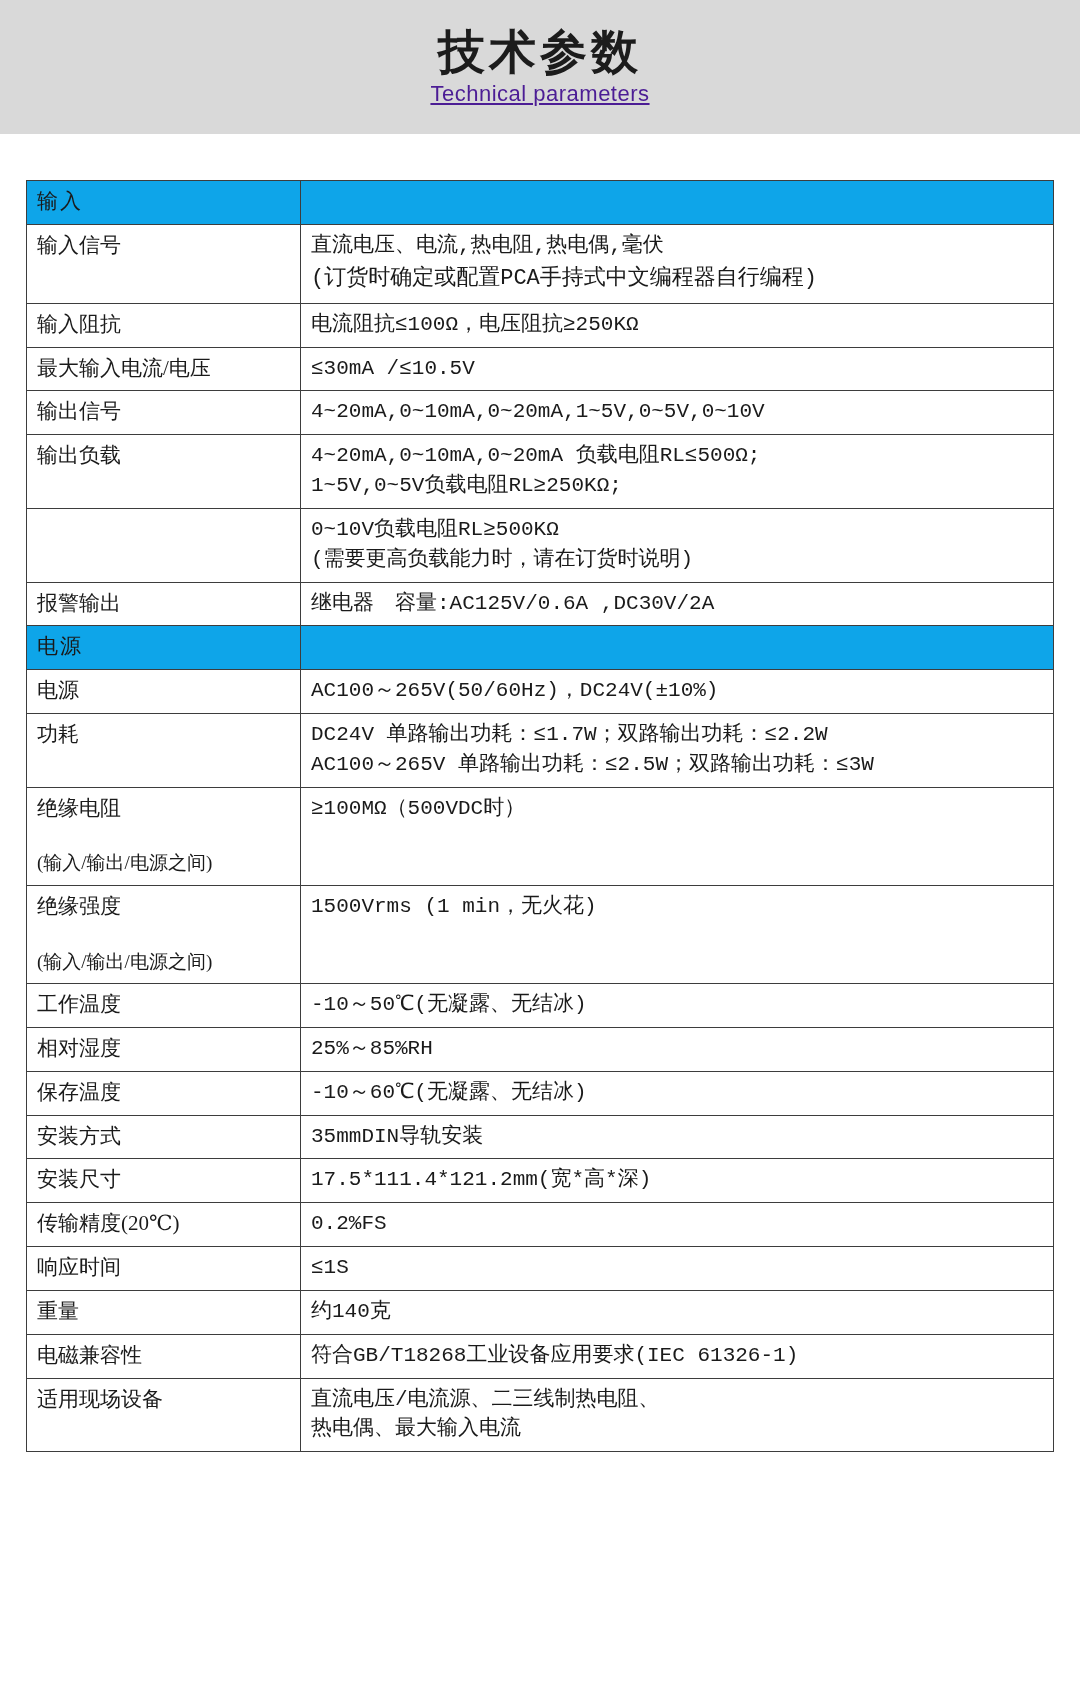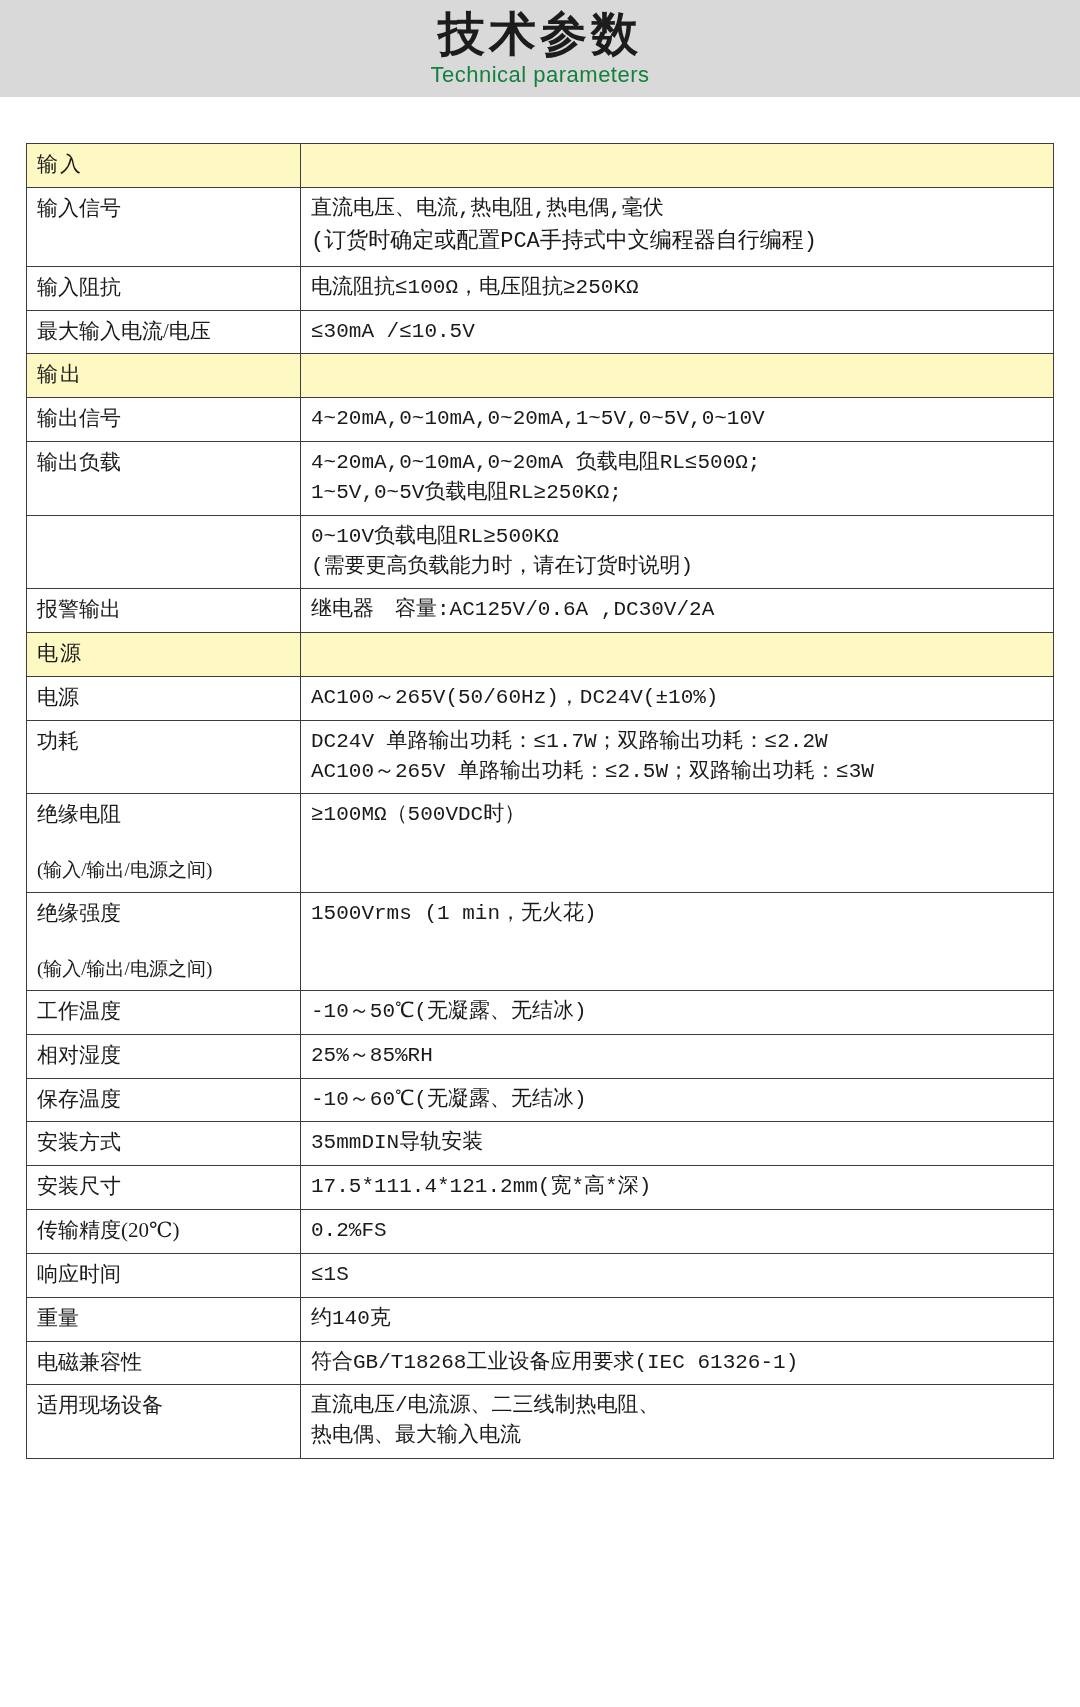--- a/index.html
+++ b/index.html
@@ -13,42 +13,43 @@
     color: #1a1a1a;
   }
   .page {
     width: 1080px;
     min-height: 1707px;
     position: relative;
     background: #ffffff;
   }
   .header {
     width: 100%;
-    height: 97px;
+    height: 134px;
     background: #d9d9d9;
     display: flex;
     flex-direction: column;
     align-items: center;
     justify-content: center;
     box-sizing: border-box;
   }
   .header-title-cn {
     font-family: "Liberation Sans", "DejaVu Sans", sans-serif;
     font-weight: bold;
     font-size: 47px;
     letter-spacing: 4px;
     color: #1c1c1c;
     line-height: 1.05;
   }
   .header-title-en {
     font-family: "Liberation Sans", "DejaVu Sans", sans-serif;
     font-size: 22px;
-    color: #15803d;
+    color: #4c1d95;
     margin-top: 4px;
     letter-spacing: 0.5px;
+    text-decoration: underline;
   }
   .table-wrap {
     padding: 46px 26px 40px 26px;
   }
   table.spec {
     width: 100%;
     border-collapse: collapse;
     table-layout: fixed;
     border: 1px solid #3d3d3d;
   }
@@ -60,21 +61,21 @@
     line-height: 1.42;
   }
   td.label {
     width: 253px;
     font-family: "Liberation Serif", "DejaVu Serif", serif;
   }
   td.value {
     font-family: Liberation Mono, monospace;
   }
   tr.section td {
-    background: #fef9c3;
+    background: #0ea5e9;
     font-weight: normal;
   }
   tr.section td.label {
     letter-spacing: 2px;
   }
   .line {
     display: block;
     white-space: pre-wrap;
   }
   .line.small {
@@ -125,26 +126,20 @@
             </td>
           </tr>
           <tr>
             <td class="label">
               <span class="line">最大输入电流/电压</span>
             </td>
             <td class="value">
               <span class="line">≤30mA /≤10.5V</span>
             </td>
           </tr>
-          <tr class="section">
-            <td class="label">
-              <span class="line">输出</span>
-            </td>
-            <td class="value">&nbsp;</td>
-          </tr>
           <tr>
             <td class="label">
               <span class="line">输出信号</span>
             </td>
             <td class="value">
               <span class="line">4~20mA,0~10mA,0~20mA,1~5V,0~5V,0~10V</span>
             </td>
           </tr>
           <tr>
             <td class="label">

